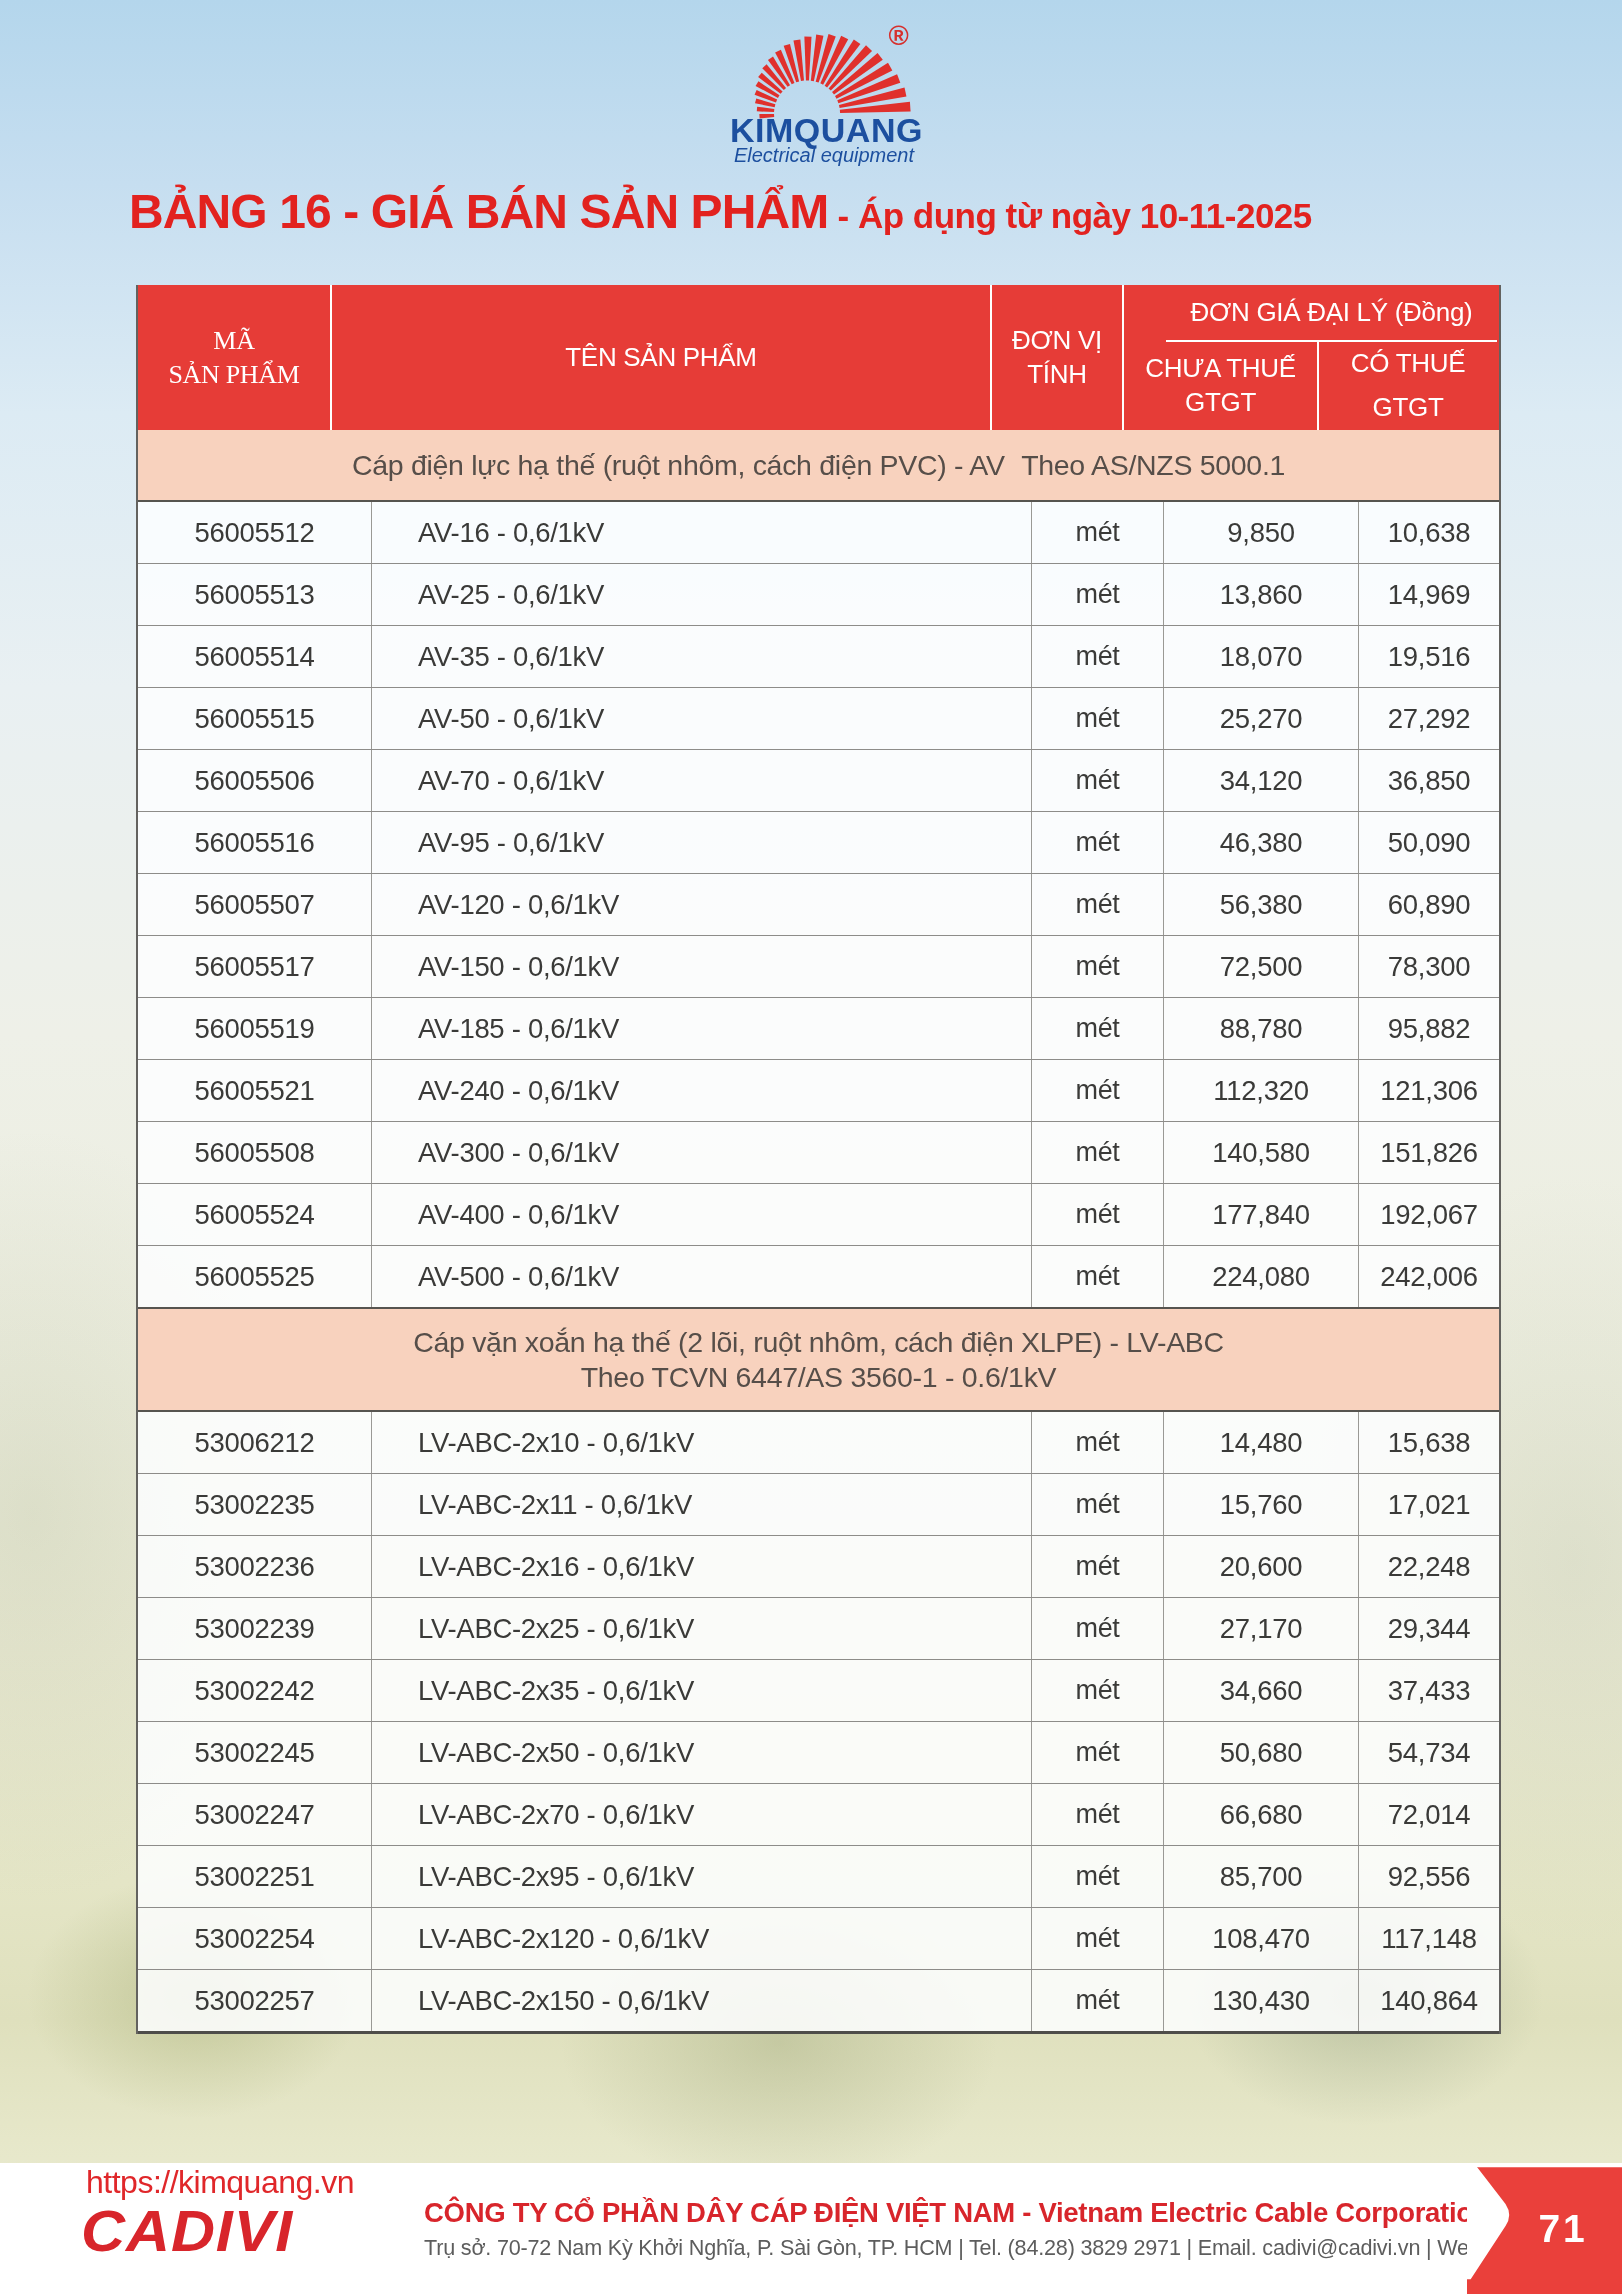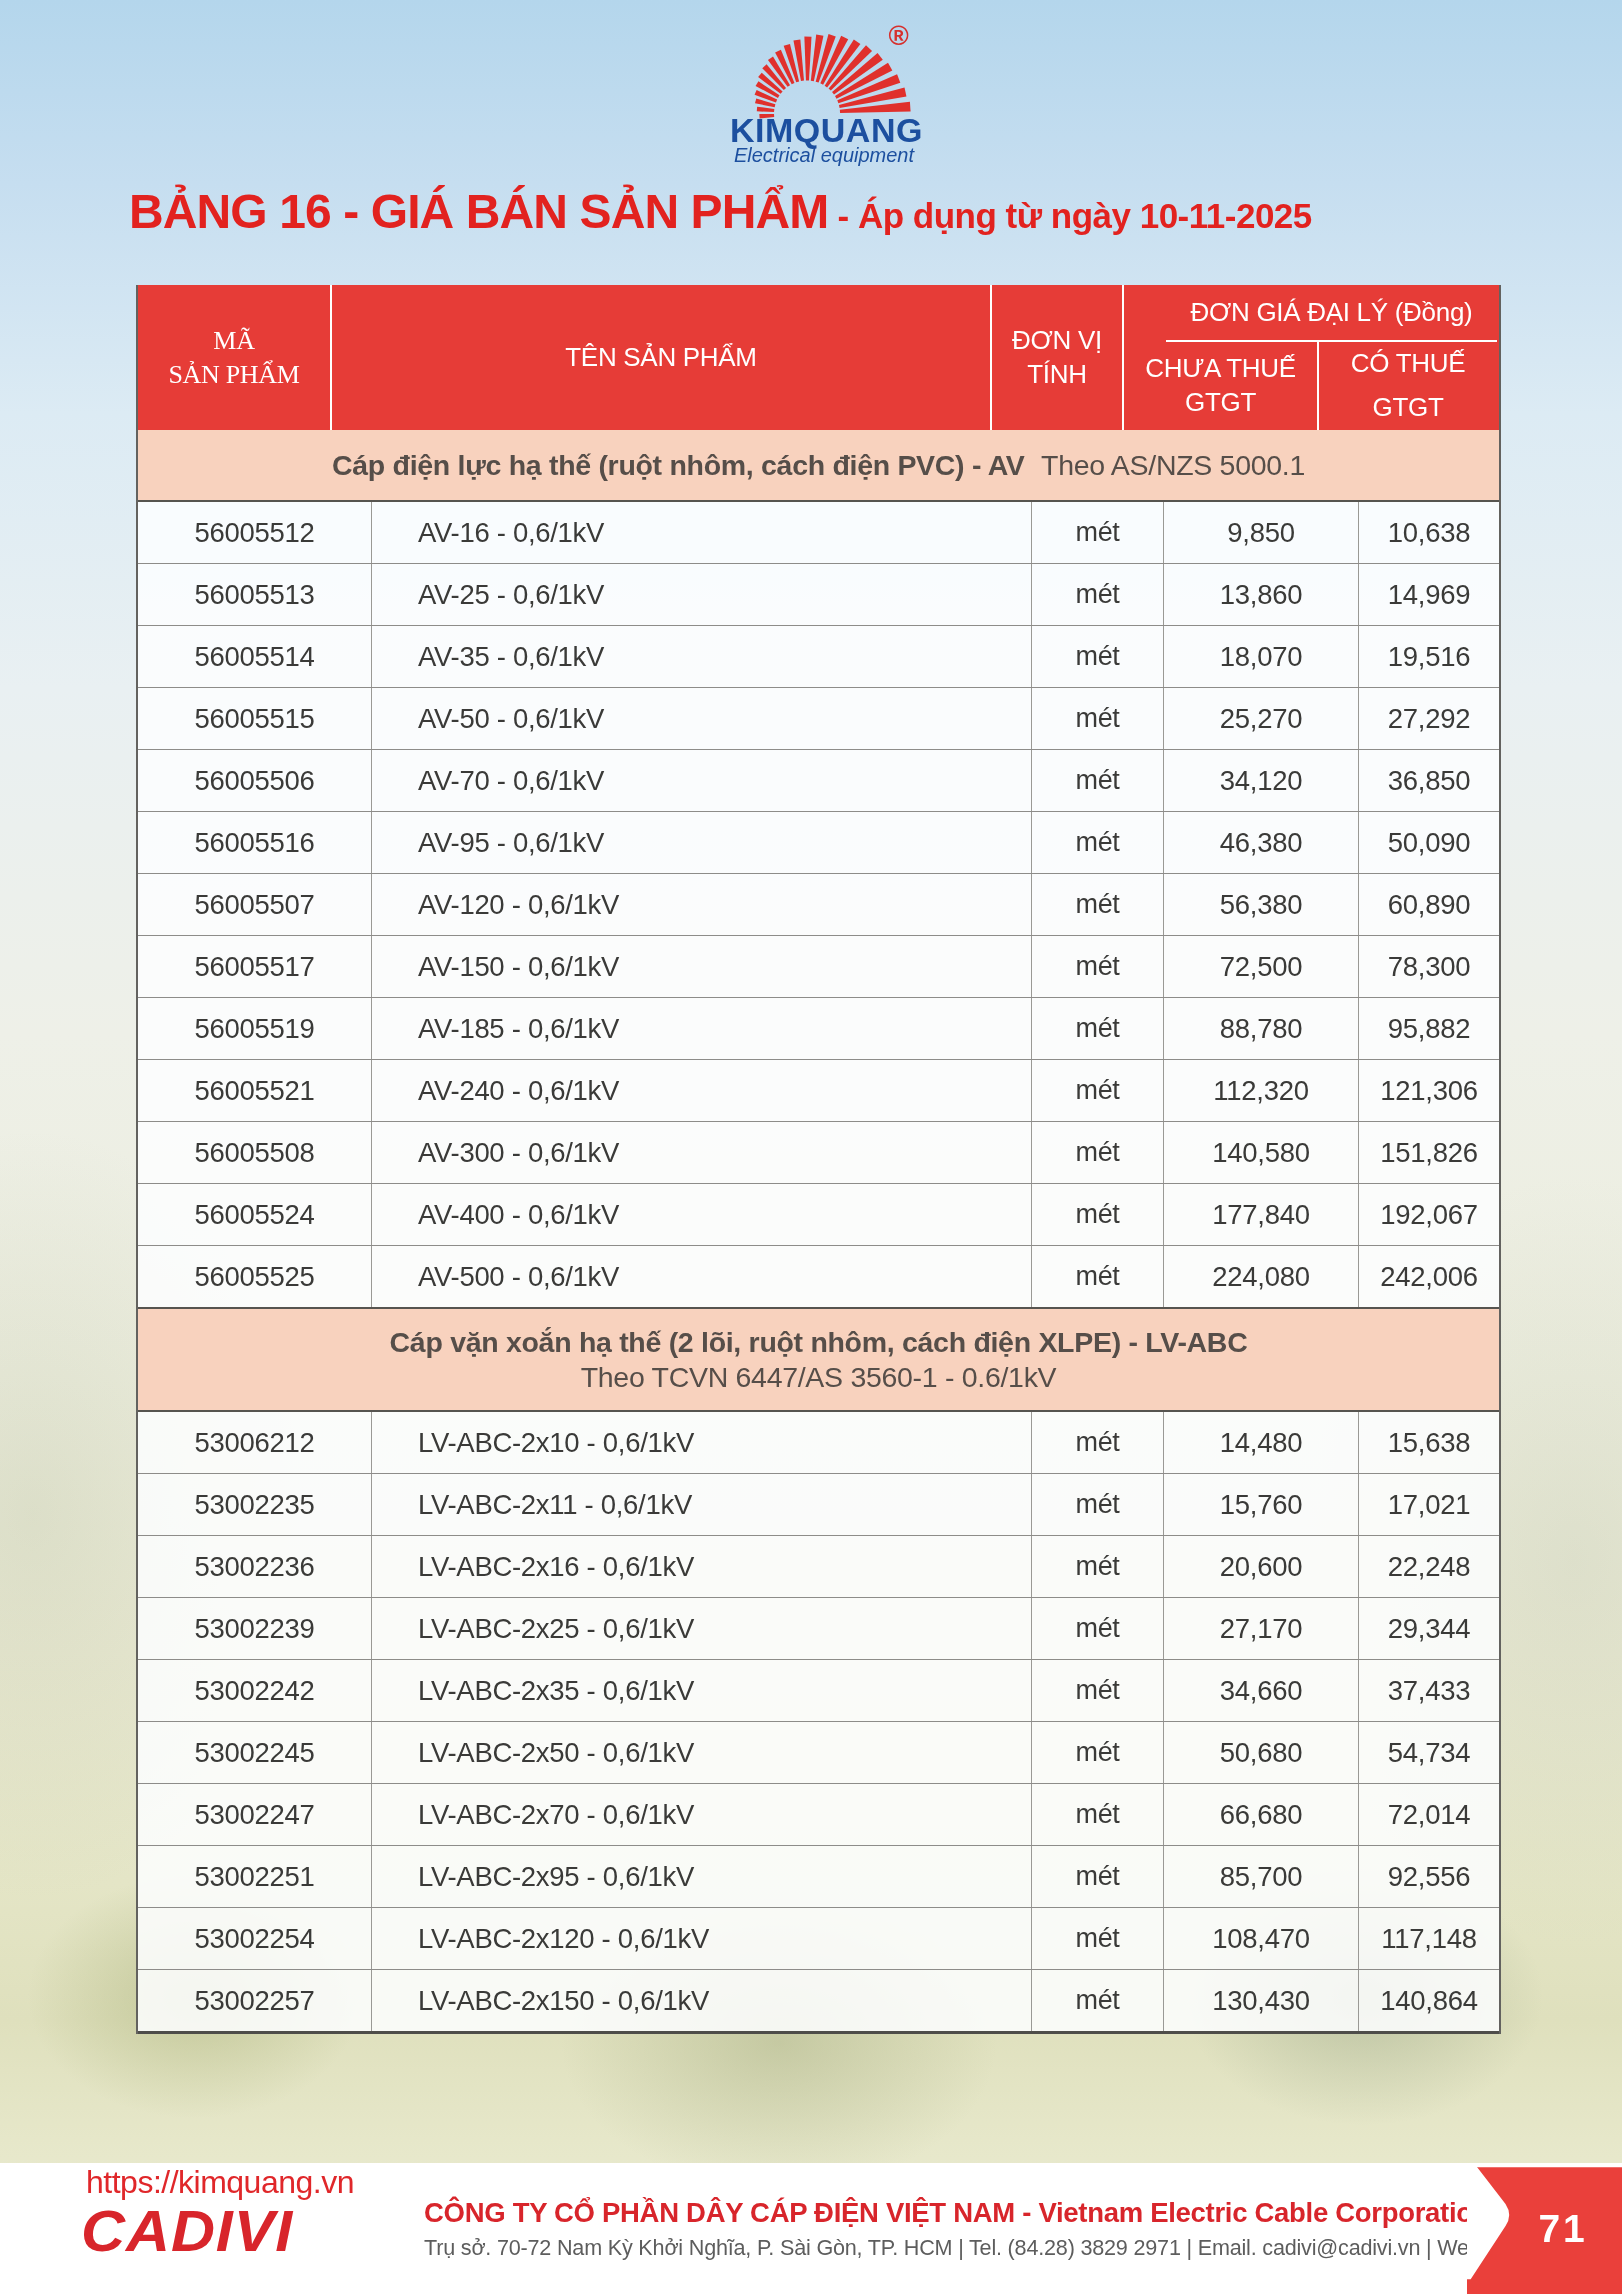--- a/index.html
+++ b/index.html
@@ -48,21 +48,21 @@
   .th-sub{flex:1;display:flex;}
   .th-ex{width:195px;border-right:2.8px solid #fff;}
   .th-inc{flex:1;gap:10px;}
 
   .band{background:#f8d2be;color:#564e49;display:flex;flex-direction:column;
     justify-content:center;align-items:center;border-bottom:2.8px solid #56544f;
     font-size:28.5px;letter-spacing:-0.3px;}
   .band.single{height:70px;}
   .band.double{height:101px;}
   .band-line{display:flex;align-items:center;height:35px;}
-  .band .bold{font-weight:bold;}
+  .band .bold{font-weight:normal;}
   .band .bold + .note{margin-left:16.5px;}
 
   .trow{display:flex;height:61px;border-bottom:1.8px solid #8d8c89;}
   .trow.dark-sep{border-bottom:2.8px solid #56544f;}
   .trow.final-row{border-bottom:3.7px solid #4e4d4a;}
   .td{display:flex;align-items:center;box-sizing:border-box;
     background:rgba(253,254,255,0.86);border-right:1.8px solid #9a9995;
     font-size:27.5px;color:#3a3a38;letter-spacing:-0.3px;}
   .c-code{width:234px;justify-content:center;}
   .c-name{width:660px;padding-left:46px;}

